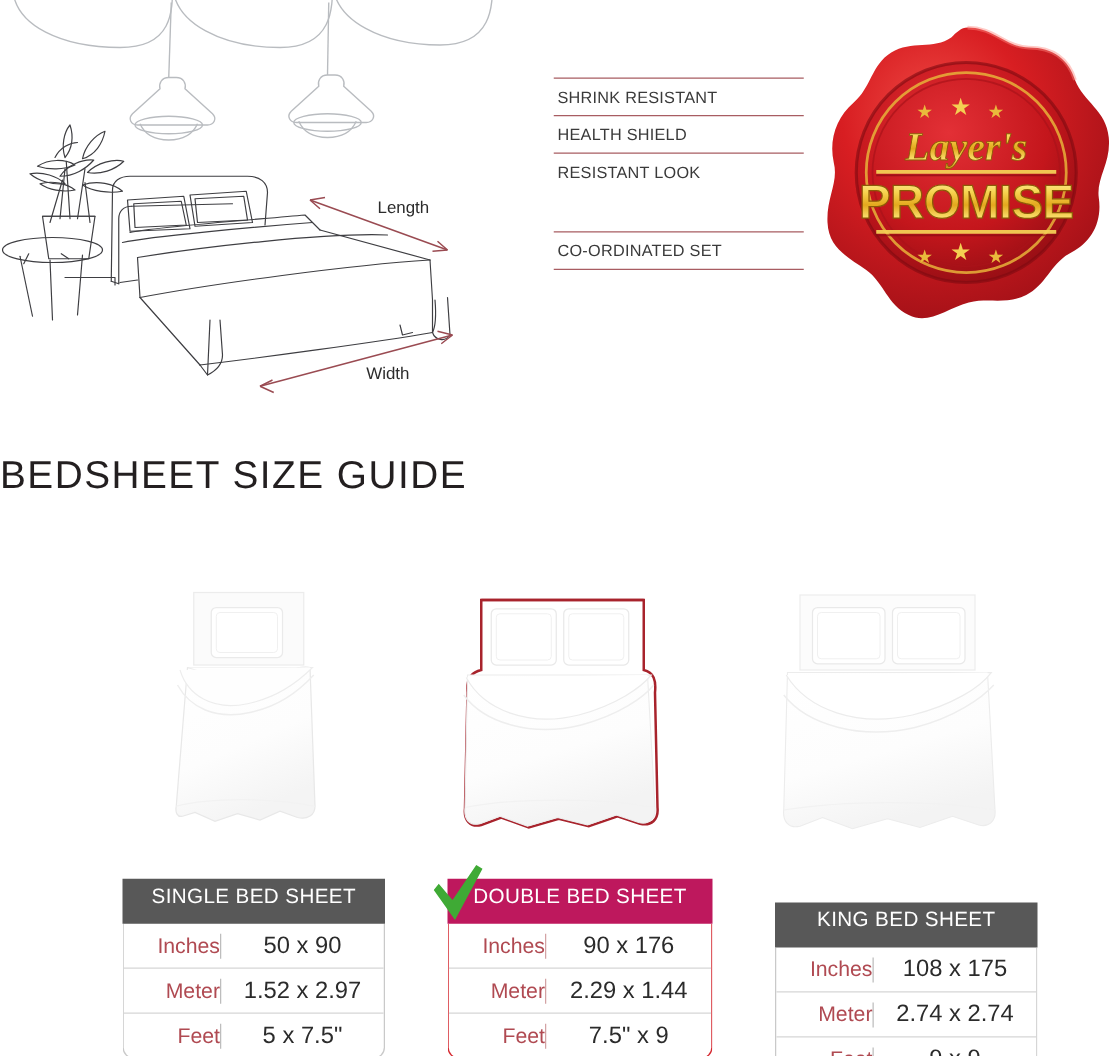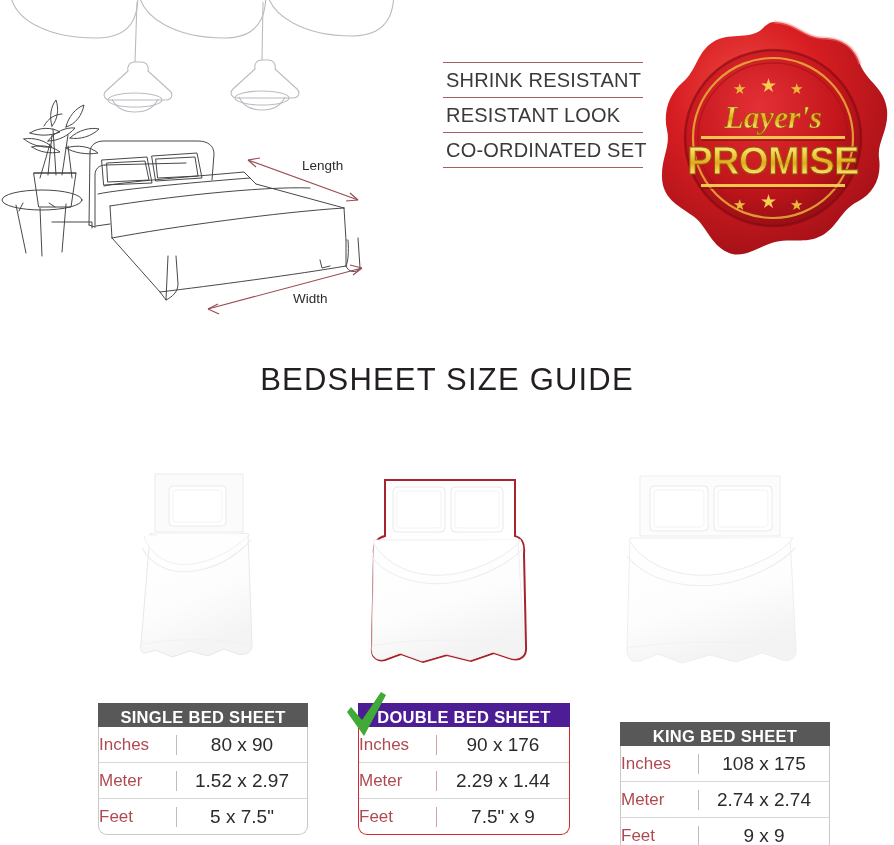--- a/index.html
+++ b/index.html
@@ -30,23 +30,24 @@
     left: 443px;
     top: 62px;
     width: 200px;
   }
   .feature-row {
     border-top: 1.6px solid #a85d62;
     padding: 6px 0 5px 3px;
   }
   .feature-row:last-child {
     border-bottom: 1.6px solid #a85d62;
+    margin-top: 33px;
   }
   .feature-label {
-    font-size: 20px;
+    font-size: 13px;
     letter-spacing: 0.2px;
     color: #3a3a3a;
     white-space: nowrap;
     font-family: "Liberation Sans", sans-serif;
   }
 
   
   #promise-seal {
     position: absolute;
     left: 655px;
@@ -59,21 +60,20 @@
     font-style: italic;
     font-weight: bold;
   }
 
   
   #page-title {
     position: absolute;
     left: 0;
     top: 362px;
     width: 894px;
-    text-align: center;
     font-size: 31px;
     letter-spacing: 1.2px;
     color: #231f20;
     font-family: "Liberation Sans", sans-serif;
     font-weight: 400;
   }
 
   
   .bed-photo {
     position: absolute;
@@ -82,24 +82,24 @@
   
   .size-table {
     position: absolute;
     border-collapse: separate;
     border-spacing: 0;
     background: #ffffff;
   }
   .tbl-header {
     color: #ffffff;
     font-size: 16.5px;
-    font-weight: bold;
+    font-weight: normal;
     text-align: center;
     letter-spacing: 0.3px;
-    height: 24px;
+    height: 36px;
     line-height: 28px;
     font-family: "Liberation Sans", sans-serif;
     white-space: nowrap;
   }
   .tbl-body {
     border: 1.3px solid #c9c9c9;
     border-top: none;
     border-radius: 0 0 9px 9px;
     overflow: hidden;
   }
@@ -107,36 +107,36 @@
     display: flex;
     height: 35px;
     align-items: center;
     border-bottom: 1px solid #d6d6d6;
   }
   .tbl-row:last-child {
     border-bottom: none;
   }
   .tbl-key {
     width: 77px;
-    text-align: left;
+    text-align: right;
     color: #b04a52;
     font-size: 17px;
     font-family: "Liberation Sans", sans-serif;
     border-right: 1.2px solid #bdbdbd;
     flex: none;
   }
   .tbl-val {
     flex: 1;
     text-align: center;
     color: #2b2b2b;
     font-size: 19px;
     font-family: "Liberation Sans", sans-serif;
   }
   .hdr-gray { background: #585858; }
-  .hdr-red  { background: #4c1d95; }
+  .hdr-red  { background: #be185d; }
   .tbl-body-red { border-color: #d5272f; }
   .tbl-body-red .tbl-key { border-right-color: #d3a3a5; }
 
   #check-icon {
     position: absolute;
     left: 343px;
     top: 690px;
     width: 44px;
     height: 48px;
     z-index: 5;
@@ -235,20 +235,23 @@
     <path d="M208,309 l11,5 M208,309 l10,-5"></path>
     <path d="M362,268 l-12,-3 M362,268 l-9,7"></path>
   </g>
   <text x="302" y="170" font-family="Liberation Sans, sans-serif" font-size="13.5" fill="#2c2c2c">Length</text>
   <text x="293" y="303" font-family="Liberation Sans, sans-serif" font-size="13.5" fill="#2c2c2c">Width</text>
 </svg>
 
 <div id="features-list">
   <div class="feature-row">
     <span class="feature-label">SHRINK RESISTANT</span>
+  </div>
+  <div class="feature-row">
+    <span class="feature-label">HEALTH SHIELD</span>
   </div>
   <div class="feature-row">
     <span class="feature-label">RESISTANT LOOK</span>
   </div>
   <div class="feature-row">
     <span class="feature-label">CO-ORDINATED SET</span>
   </div>
 </div>
 
 <svg id="promise-seal" viewBox="0 0 238 252">
@@ -401,21 +404,21 @@
 
 <svg id="check-icon" viewBox="0 0 44 48">
   <path d="M4,22 L8,17 L19,30 L38,2 L43,5 L21,46 Z" fill="#3faa35"></path>
 </svg>
 
 <div class="size-table" style="left:98px; top:703px; width:210px;">
   <div class="tbl-header hdr-gray">SINGLE BED SHEET</div>
   <div class="tbl-body">
     <div class="tbl-row">
       <div class="tbl-key">Inches</div>
-      <div class="tbl-val">80 x 90</div>
+      <div class="tbl-val">50 x 90</div>
     </div>
     <div class="tbl-row">
       <div class="tbl-key">Meter</div>
       <div class="tbl-val">1.52 x 2.97</div>
     </div>
     <div class="tbl-row">
       <div class="tbl-key">Feet</div>
       <div class="tbl-val">5 x 7.5"</div>
     </div>
   </div>

